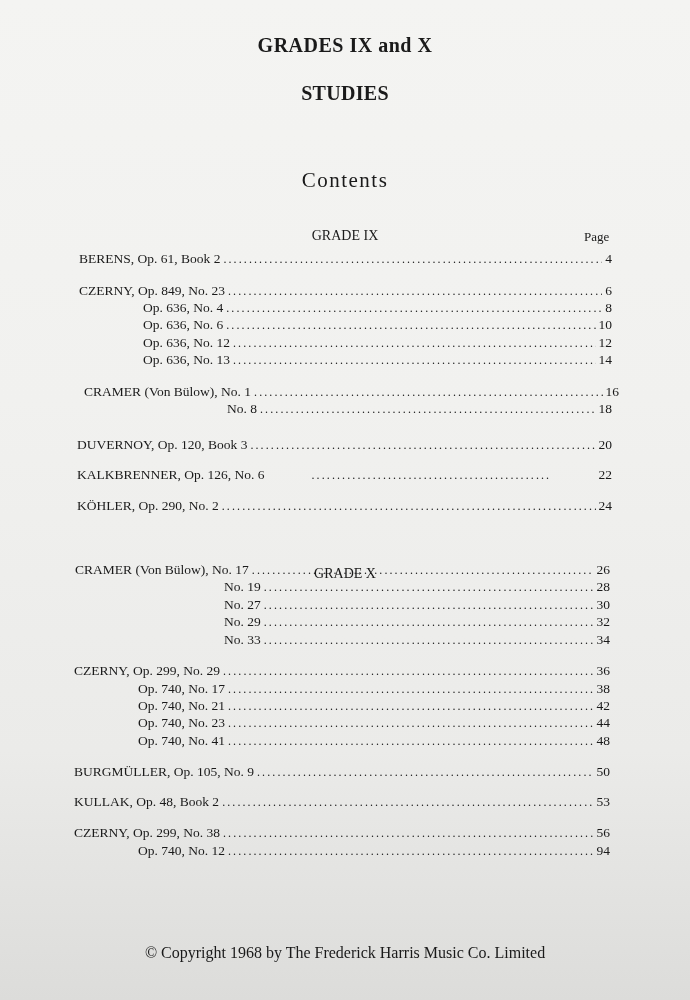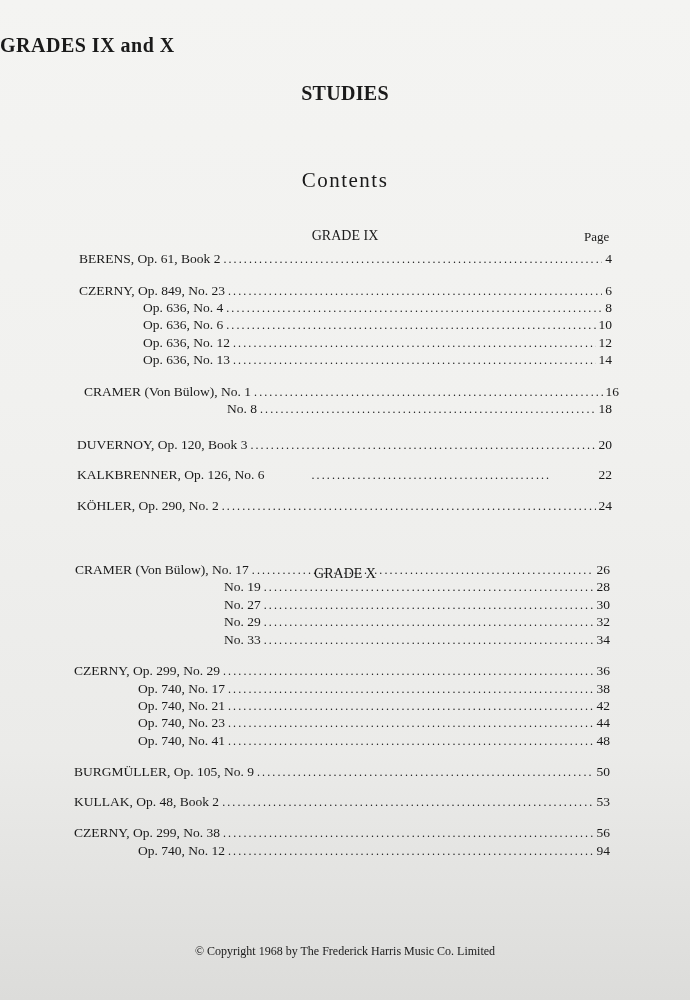--- a/index.html
+++ b/index.html
@@ -5,21 +5,21 @@
   html, body { margin: 0; padding: 0; }
   body {
     width: 690px; height: 1000px; overflow: hidden;
     background: linear-gradient(180deg, #f4f4f2 0%, #f1f1ef 40%, #ebebe9 75%, #dcdcda 100%);
     font-family: "Liberation Serif", "DejaVu Serif", serif;
     color: #1a1a1a;
     position: relative;
   }
   .page { position: absolute; left: 0; top: 0; width: 690px; height: 1000px; }
   .title-1 {
-    position: absolute; top: 34px; left: 0; width: 690px; text-align: left;
+    position: absolute; top: 34px; left: 0; width: 690px; text-align: center;
     font-size: 20px; font-weight: bold; letter-spacing: 0.5px;
   }
   .title-2 {
     position: absolute; top: 82px; left: 0; width: 690px; text-align: center;
     font-size: 20px; font-weight: bold; letter-spacing: 0.3px;
   }
   .contents {
     position: absolute; top: 168px; left: 0; width: 690px; text-align: center;
     font-size: 21px; letter-spacing: 1.5px;
   }
@@ -35,21 +35,21 @@
     display: flex; align-items: baseline; white-space: nowrap;
   }
   .row .label { flex: 0 0 auto; }
   .row .dots {
     flex: 1 1 auto; overflow: hidden; margin: 0 3px; letter-spacing: 2.1px;
     color: #222; font-size: 12px;
   }
   .row .num { flex: 0 0 auto; text-align: right; }
   .footer {
     position: absolute; top: 944px; left: 0; width: 690px; text-align: center;
-    font-size: 12px;
+    font-size: 16px;
   }
 </style>
 </head>
 <body>
 
 <div class="page">
   <div class="title-1">GRADES IX and X</div>
   <div class="title-2">STUDIES</div>
   <div class="contents">Contents</div>
 

